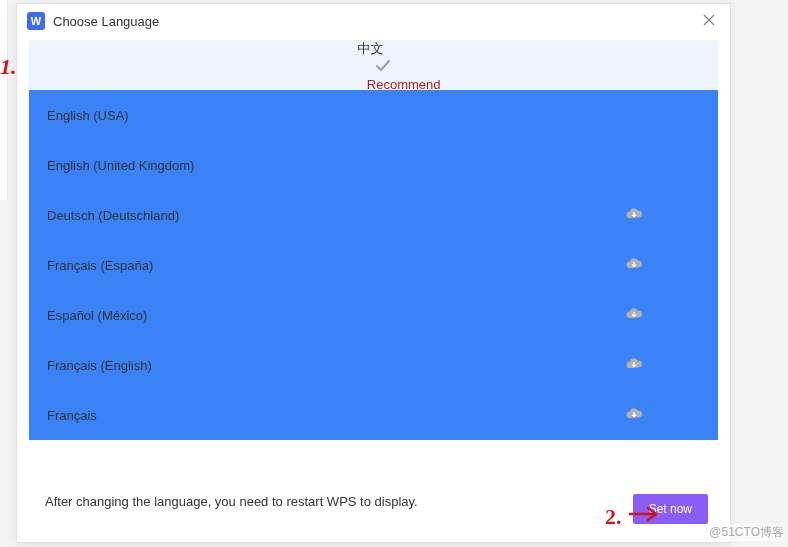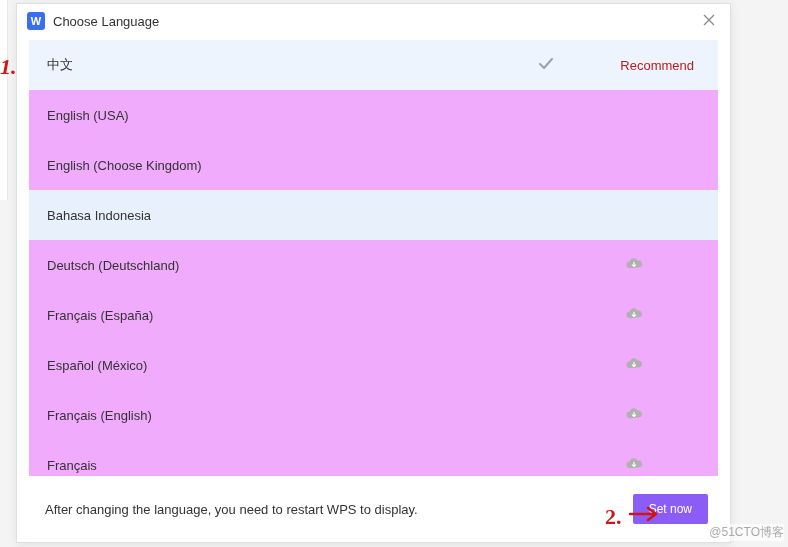--- a/index.html
+++ b/index.html
@@ -67,35 +67,34 @@
     .list::-webkit-scrollbar-track { background: transparent; }
     .list::-webkit-scrollbar-thumb { background: #c3c6cc; border-radius: 4px; }
     .lang-item {
       display: flex;
       align-items: center;
       padding: 0 24px 0 18px;
       height: 50px;
       font-size: 13px;
       color: #333;
       cursor: pointer;
-      background: #f0abfc;
-    }
-    .lang-item.recommended { background: #edf4fd; }
+      background: #3b82f6;
+    }
+    .lang-item.recommended { background: #edf4fd; flex-direction: column; }
     .lang-item.highlight { background: #e8f1fb; }
     .lang-name { flex: 1; }
     .check-slot { width: 40px; display: flex; justify-content: flex-end; }
     .recommend-slot { width: 140px; text-align: right; color: #b91c1c; font-size: 13px; }
     .download-slot { width: 140px; display: flex; justify-content: flex-end; padding-right: 50px; }
     .cloud-icon { color: #b0b0b0; }
     .cloud-icon svg { width: 20px; height: 14px; }
     .check-icon { color: #9aa0a8; }
     .check-icon svg { width: 16px; height: 16px; }
     .footer {
       display: flex;
-      align-items: center;
       padding: 18px 22px 18px 28px;
       gap: 12px;
     }
     .footer-text { flex: 1; font-size: 13px; color: #333; }
     .set-btn {
       background: #8b5cf6;
       color: #fff;
       border: none;
       padding: 8px 16px;
       font-size: 12px;
@@ -146,26 +145,21 @@
               </svg></span>
           </span>
           <span class="recommend-slot">Recommend</span>
         </div>
         <div class="lang-item">
           <span class="lang-name">English (USA)</span>
           <span class="check-slot"></span>
           <span class="download-slot"></span>
         </div>
         <div class="lang-item">
-          <span class="lang-name">English (Choose Kingdom)</span>
-          <span class="check-slot"></span>
-          <span class="download-slot"></span>
-        </div>
-        <div class="lang-item highlight">
-          <span class="lang-name">Bahasa Indonesia</span>
+          <span class="lang-name">English (United Kingdom)</span>
           <span class="check-slot"></span>
           <span class="download-slot"></span>
         </div>
         <div class="lang-item">
           <span class="lang-name">Deutsch (Deutschland)</span>
           <span class="check-slot"></span>
           <span class="download-slot">
             <span class="cloud-icon"><svg viewBox="0 0 24 16">
                 <path d="M7 13 a4 4 0 0 1 0 -8 a5 5 0 0 1 9.5 -1 a4 4 0 0 1 2 8 Z" fill="currentColor"></path>
                 <path d="M12 6 v5 M10 9 l2 2 l2 -2" stroke="#fff" stroke-width="1.4" fill="none" stroke-linecap="round" stroke-linejoin="round"></path>

